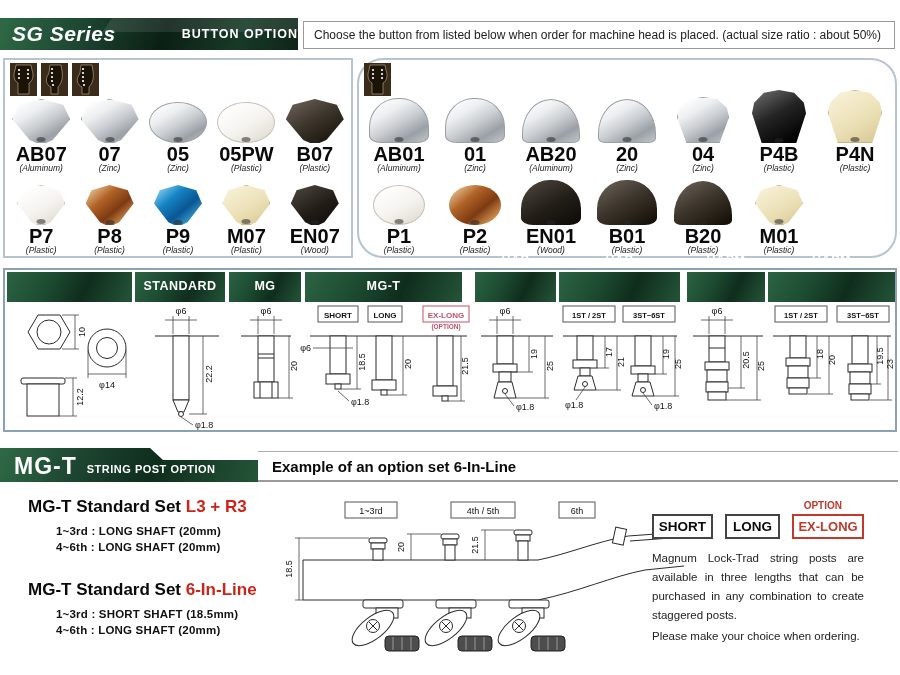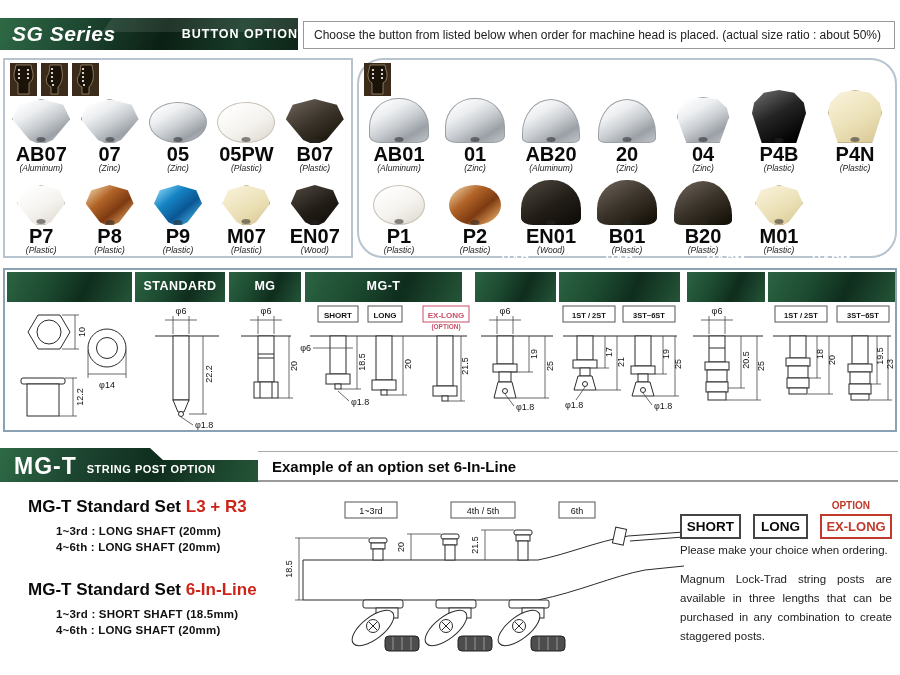--- a/index.html
+++ b/index.html
@@ -76,21 +76,21 @@
       display:flex;align-items:flex-end;padding:0 0 3px 14px;box-sizing:border-box;}
   #mgt-banner .big{font-size:23px;font-weight:800;letter-spacing:1px;line-height:26px;}
   #mgt-banner .sub{font-size:11px;font-weight:700;letter-spacing:.5px;margin:0 0 4px 10px;}
   #example-head{position:absolute;left:258px;top:451px;width:640px;height:31px;border-top:1px solid #aaa;
       border-bottom:2px solid #9a9a9a;box-sizing:border-box;display:flex;align-items:center;
       padding-left:14px;font-size:15px;font-weight:800;color:#0a0a0a;background:#fff;}
   .set-block{position:absolute;left:28px;width:265px;}
   .set-title{font-size:17px;font-weight:800;color:#0a0a0a;margin-bottom:8px;}
   .red{color:#cc2418;}
   .set-line{font-size:11.5px;font-weight:700;color:#111;margin:0 0 4px 28px;letter-spacing:.2px;}
-  #opt-block{position:absolute;left:680px;top:500px;width:212px;}
+  #opt-block{position:absolute;left:652px;top:500px;width:212px;}
   #opt-tag{position:absolute;right:22px;top:0;font-size:10px;font-weight:700;color:#c0392b;}
   .opt-row{display:flex;gap:12px;margin-top:14px;}
   .opt-box{border:2px solid #444;font-size:13.5px;font-weight:800;color:#0a0a0a;text-align:center;
       padding:3px 0;background:#fff;}
   .opt-short{width:62px;} .opt-long{width:56px;}
   .opt-ex{width:74px;border-color:#c0392b;color:#c0392b;font-size:13px;}
   #opt-desc{margin-top:10px;font-size:11.5px;line-height:19px;color:#222;text-align:justify;}
   #opt-desc2{margin-top:2px;font-size:11.5px;line-height:19px;color:#222;}
   #diagram{position:absolute;left:283px;top:490px;}
   .hsfill{fill:#1b1208;stroke:#c9b68e;stroke-width:.6;}
@@ -606,17 +606,17 @@
     </g>
   </svg>
 
   <div id="opt-block">
     <div id="opt-tag">OPTION</div>
     <div class="opt-row">
       <div class="opt-box opt-short">SHORT</div>
       <div class="opt-box opt-long">LONG</div>
       <div class="opt-box opt-ex">EX-LONG</div>
     </div>
+    <div id="opt-desc">Magnum Lock-Trad string posts are available in three lengths that can be purchased in any combination to create staggered posts.</div>
     <div id="opt-desc2">Please make your choice when ordering.</div>
-    <div id="opt-desc">Magnum Lock-Trad string posts are available in three lengths that can be purchased in any combination to create staggered posts.</div>
   </div>
 
 </div>
 
 </body></html>

